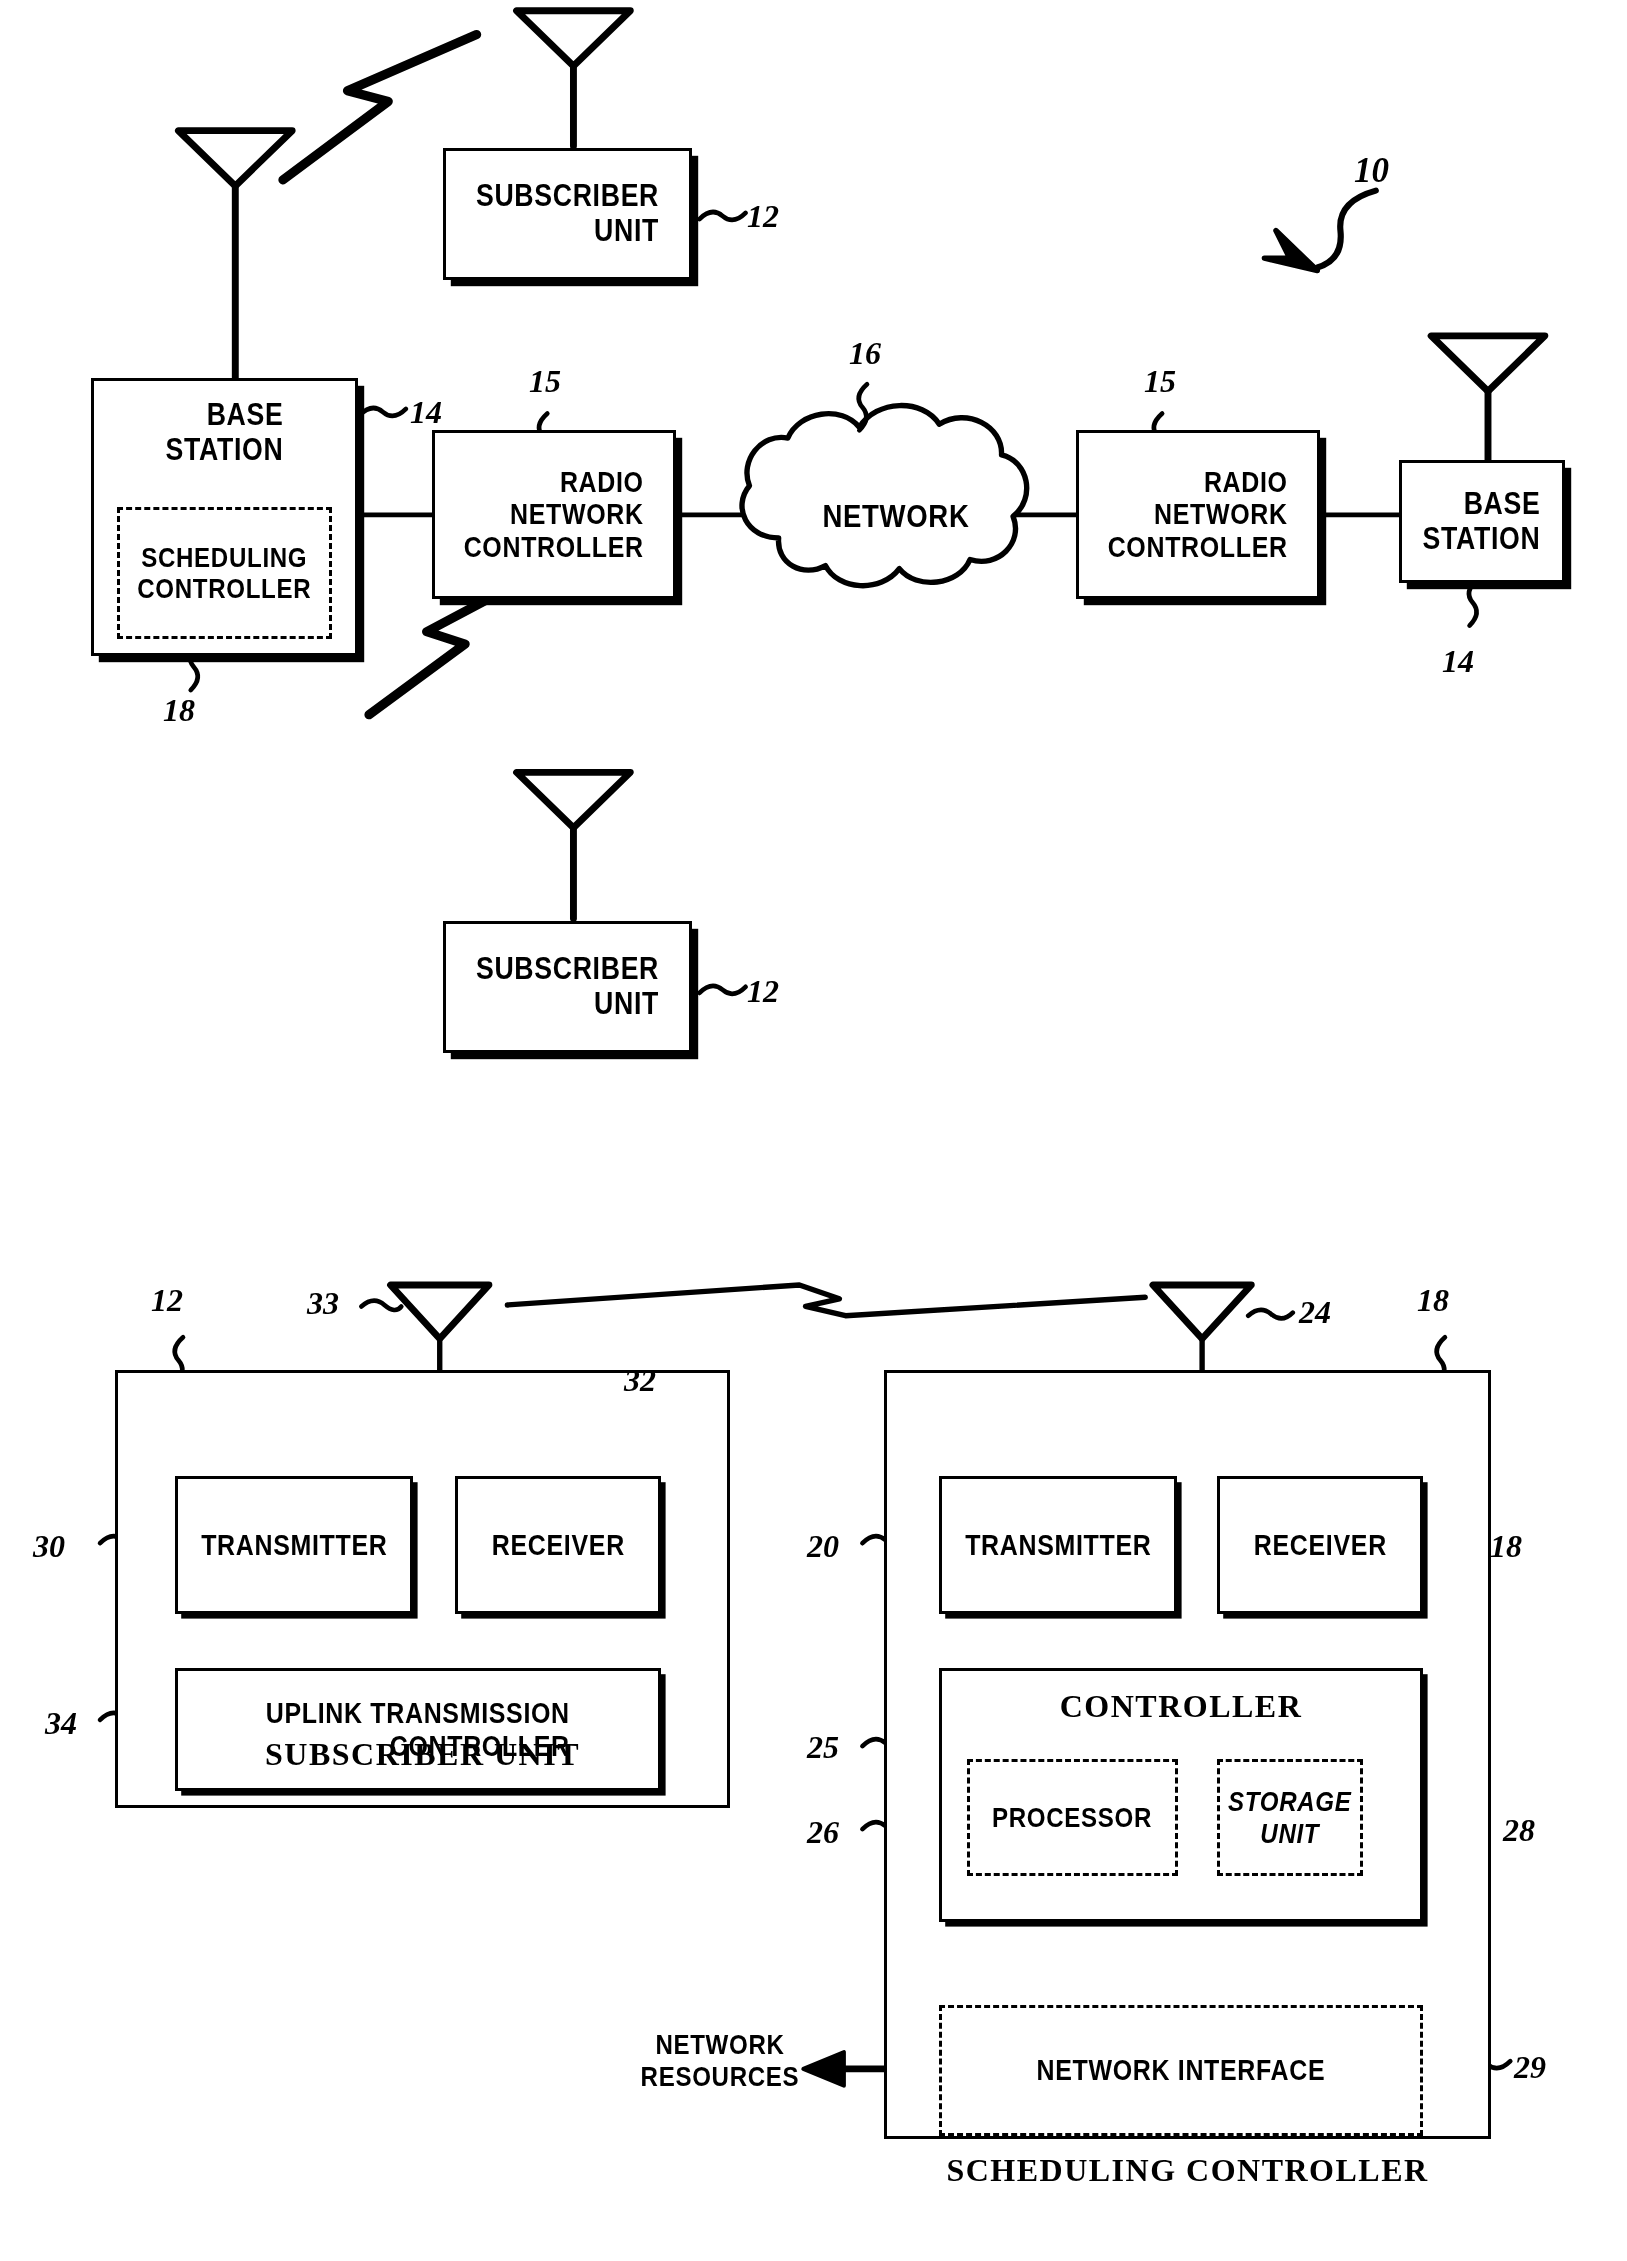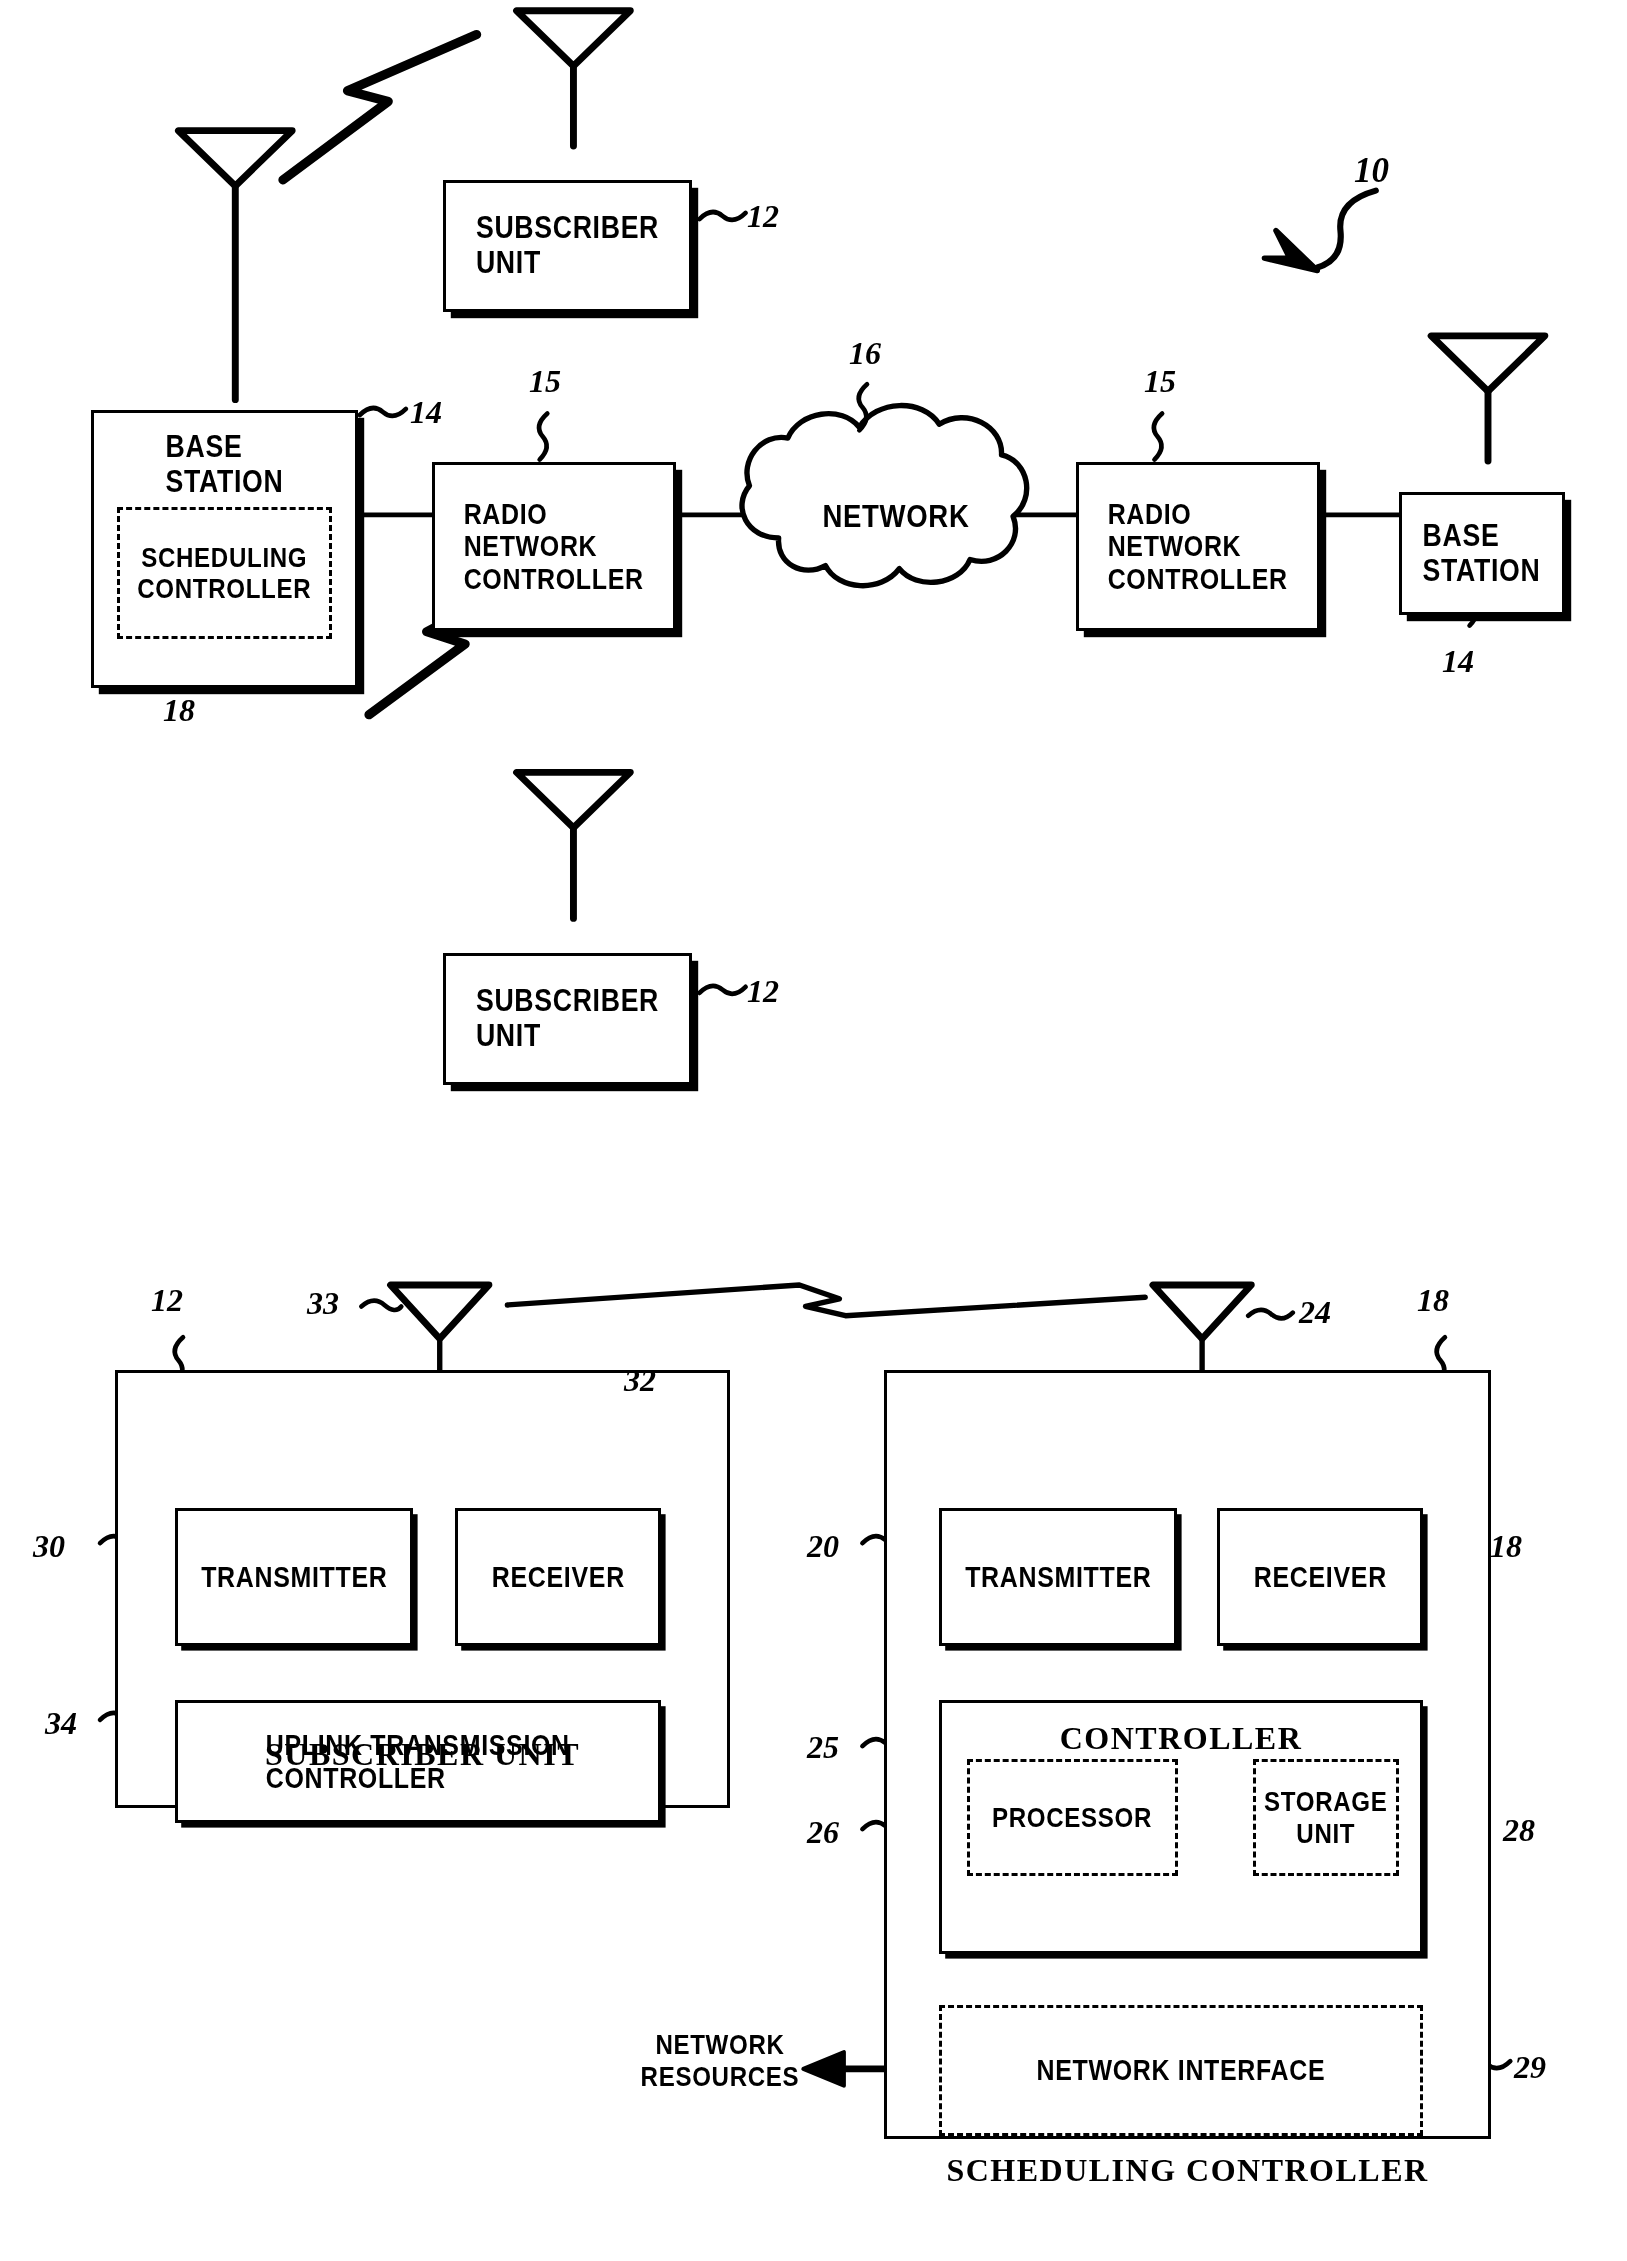--- a/index.html
+++ b/index.html
@@ -30,24 +30,23 @@
   
   .box {
     position: absolute;
     box-sizing: border-box;
     border: 3.8px solid #000;
     background: #fff;
     display: flex;
     flex-direction: column;
     align-items: center;
     justify-content: center;
-    text-align: left;
+    text-align: right;
     box-shadow: 7px 7px 0 -0.8px #000;
     z-index: 4;
-    margin-top: 32px;
   }
   .box.thin {
     border-width: 3.1px;
     box-shadow: 5.4px 5.4px 0 -0.8px #000;
   }
   .dashbox {
     position: absolute;
     box-sizing: border-box;
     border: 3.8px dashed #000;
     background: transparent;
@@ -379,21 +378,21 @@
   <div class="box thin" style="left:939px; top:1668px; width:484px; height:254px; justify-content:flex-start; padding-top:17px;">
     <span class="serif-cap">CONTROLLER</span>
   </div>
   <div class="ref" style="left:807px; top:1729px;">25</div>
 
   <div class="dashbox" style="left:967px; top:1759px; width:211px; height:117px;">
     <span class="blk-label t36">PROCESSOR</span>
   </div>
   <div class="ref" style="left:807px; top:1814px;">26</div>
 
-  <div class="dashbox" style="left:1253px; top:1759px; width:146px; height:117px;">
+  <div class="dashbox" style="left:1217px; top:1759px; width:146px; height:117px;font-style:italic;">
     <span class="blk-label t36">STORAGE
 UNIT</span>
   </div>
   <div class="ref" style="left:1503px; top:1812px;">28</div>
 
   <div class="dashbox" style="left:939px; top:2005px; width:484px; height:131px;">
     <span class="blk-label t38">NETWORK INTERFACE</span>
   </div>
   <div class="ref" style="left:1514px; top:2049px;">29</div>
 

